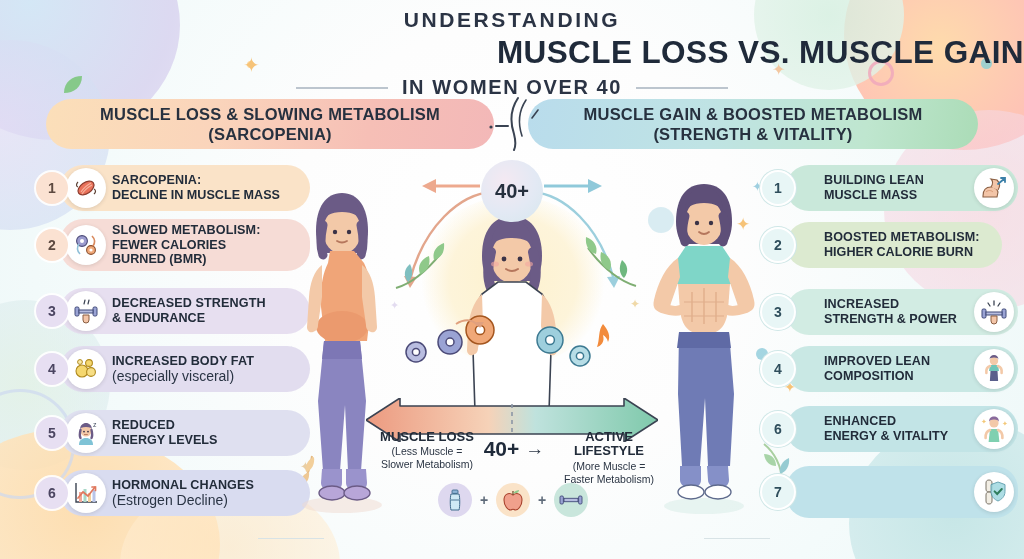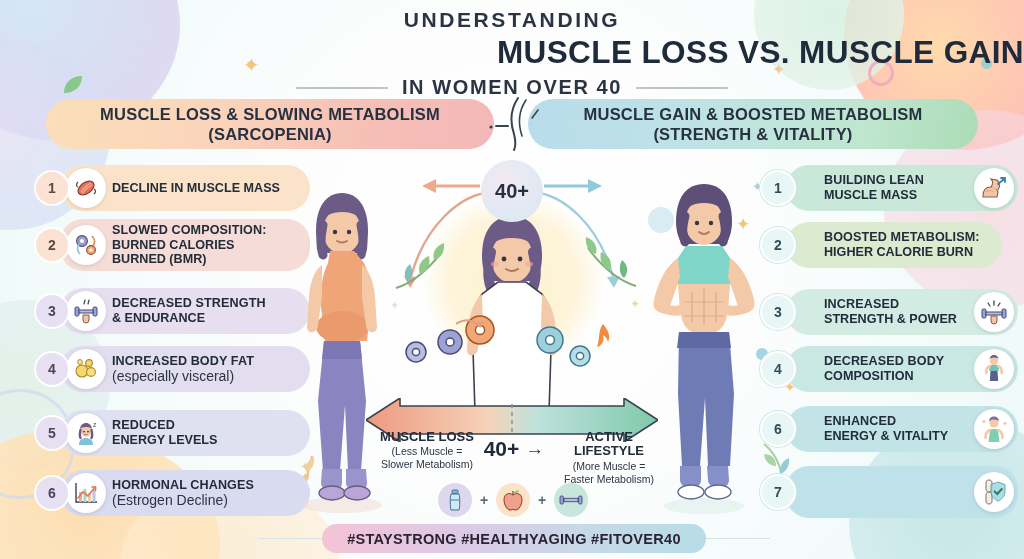--- a/index.html
+++ b/index.html
@@ -217,39 +217,40 @@
     <div class="badge badge-l">1</div>
     <div class="ico ico-l">
       <svg width="26" height="26" viewBox="0 0 26 26">
         <ellipse cx="13" cy="13" rx="9" ry="5.5" transform="rotate(-35 13 13)" fill="#e8715a" stroke="#8c3c2e" stroke-width="1.2"></ellipse>
         <path d="M8 17C10 14 14 10 18 8M9 19C11 16 15 12 19 10" stroke="#f7b49f" stroke-width="1.1" fill="none"></path>
         <path d="M5 7C3 9 3 11 5 12" stroke="#5a4034" stroke-width="1.2" fill="none"></path>
         <path d="M21 19C23 17 23 15 21 14" stroke="#5a4034" stroke-width="1.2" fill="none"></path>
       </svg>
     </div>
     <div class="ptext">
+      <div class="t1">SARCOPENIA:</div>
       <div class="t1s">DECLINE IN MUSCLE MASS</div>
     </div>
   </div>
 
   <div class="pill pill-left" style="top:219px;height:52px;background:#f6dcd6;">
     <div class="badge badge-l">2</div>
     <div class="ico ico-l">
       <svg width="28" height="28" viewBox="0 0 28 28">
         <circle cx="10" cy="10" r="5.4" fill="#9c9ccf" stroke="#4b4a78" stroke-width="1.1"></circle>
         <circle cx="10" cy="10" r="2" fill="#fff"></circle>
         <circle cx="19" cy="19" r="4.4" fill="#f0a878" stroke="#8a4e2c" stroke-width="1.1"></circle>
         <circle cx="19" cy="19" r="1.6" fill="#fff"></circle>
         <path d="M20 5C23 8 23 12 21 15" stroke="#d98a5e" stroke-width="1.6" fill="none"></path>
         <path d="M8 23C5 20 5 16 7 13" stroke="#8fbfd8" stroke-width="1.6" fill="none"></path>
       </svg>
     </div>
     <div class="ptext">
-      <div class="t1">SLOWED COMPOSITION:</div>
-      <div class="t1s">BURNED CALORIES</div>
+      <div class="t1">SLOWED METABOLISM:</div>
+      <div class="t1s">FEWER CALORIES</div>
       <div class="t1s">BURNED (BMR)</div>
     </div>
   </div>
 
   <div class="pill pill-left" style="top:288px;background:#e7dff0;">
     <div class="badge badge-l v">3</div>
     <div class="ico ico-l">
       <svg width="28" height="26" viewBox="0 0 28 26">
         <rect x="3" y="9" width="4" height="9" rx="1.4" fill="#9aa3d4" stroke="#414a78" stroke-width="1"></rect>
         <rect x="21" y="9" width="4" height="9" rx="1.4" fill="#9aa3d4" stroke="#414a78" stroke-width="1"></rect>
@@ -356,21 +357,21 @@
         <rect x="6" y="13" width="16" height="3" fill="#b6bde0" stroke="#414a78" stroke-width="1"></rect>
         <path d="M11 17h6v5a3 3 0 0 1-6 0z" fill="#f3c5a8" stroke="#8a5e42" stroke-width="1"></path>
         <path d="M14 6V2M10 7L8 4M18 7l2-3" stroke="#3b4352" stroke-width="1.3" stroke-linecap="round"></path>
       </svg>
     </div>
   </div>
 
   <div class="pill pill-right" style="top:346px;background:#c9e8e4;">
     <div class="badge badge-r">4</div>
     <div class="ptext">
-      <div class="t1">DECREASED BODY</div>
+      <div class="t1">IMPROVED LEAN</div>
       <div class="t1s">COMPOSITION</div>
     </div>
     <div class="ico ico-r">
       <svg width="30" height="30" viewBox="0 0 30 30">
         <circle cx="15" cy="7" r="4.2" fill="#f3c9a8"></circle>
         <path d="M10.5 6c0-3.4 2-5 4.5-5s4.5 1.6 4.5 5c0-1.6-2-2.4-4.5-2.4S10.5 4.4 10.5 6z" fill="#6b5b86"></path>
         <path d="M11 11h8l1 6h-10z" fill="#6fc5b8"></path>
         <path d="M11.5 17h7l.6 10h-8.2z" fill="#5a5f8c"></path>
         <path d="M11 12c-3 1-4 4-3.6 7M19 12c3 1 4 4 3.6 7" stroke="#f3c9a8" stroke-width="2.6" fill="none" stroke-linecap="round"></path>
       </svg>
@@ -571,15 +572,14 @@
       <svg width="24" height="16" viewBox="0 0 24 16">
         <rect x="1" y="4" width="3.4" height="8" rx="1.2" fill="#9aa3d4" stroke="#414a78" stroke-width=".9"></rect>
         <rect x="19.6" y="4" width="3.4" height="8" rx="1.2" fill="#9aa3d4" stroke="#414a78" stroke-width=".9"></rect>
         <rect x="5" y="6.3" width="14" height="3.4" fill="#b6bde0" stroke="#414a78" stroke-width=".9"></rect>
       </svg>
     </div>
   </div>
 
   <div class="hash-rule hr-l"></div>
   <div class="hash-rule hr-r"></div>
-  <div class="hash">#STAYSTRONG #HEALTHYAGING #FITOVER40</div>
 
 </div>
 
 </body></html>

